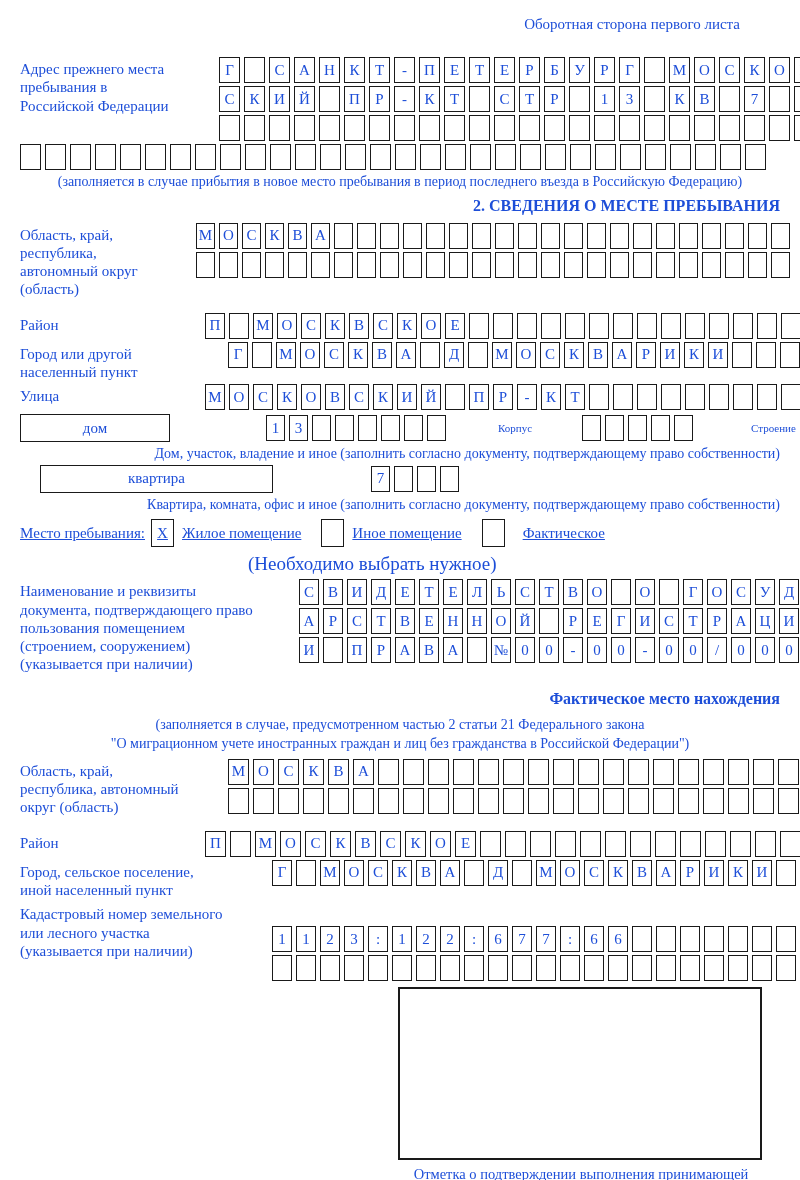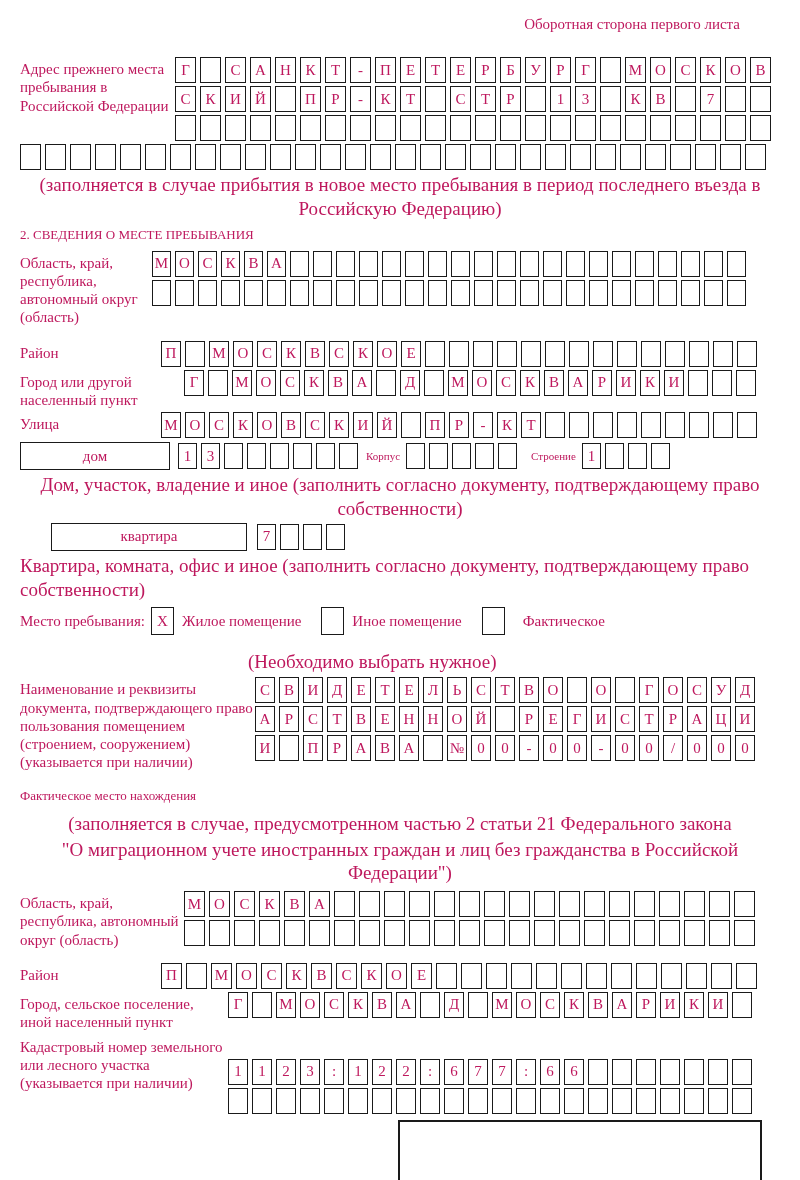--- a/index.html
+++ b/index.html
@@ -1,49 +1,49 @@
 <!DOCTYPE html>
 <html><head>
 <meta charset="utf-8">
 <style>
   html,body{margin:0;padding:0;background:#ffffff;}
   .page{
     width:800px;height:1180px;box-sizing:border-box;
     padding:16px 20px 10px 20px;
     font-family:"Liberation Serif","DejaVu Serif",serif;
-    color:#be185d;background:#fff;position:relative;overflow:hidden;border-radius:7px;
+    color:#1d4ed8;background:#fff;position:relative;overflow:hidden;border-radius:7px;
   }
   .hdr{ text-align:right; padding-right:40px; font-size:15px; }
-  .frow{ display:flex; align-items:flex-start; margin-bottom:3px; }
+  .frow{ display:flex; align-items:flex-start; margin-bottom:3px;gap:44px; }
   .lbl{ font-size:15px; line-height:1.22; flex-shrink:0; padding-top:3px; }
   .lw155{width:155px}.lw132{width:132px}.lw141{width:141px}
   .lw164{width:164px}.lw235{width:235px}.lw208{width:208px}
   .cellcol{ display:flex; flex-direction:column; gap:3px; }
   .cells{ display:flex; gap:4px; }
   .cells .cell{
     width:20px;height:26px;border:1.6px solid #1a1a1a;box-sizing:border-box;
     display:flex;align-items:center;justify-content:center;
     font-size:15px;background:#fff;flex-shrink:0;
   }
   .cells.w21 .cell{width:21px}
   .cells.w19 .cell{width:19px}
-  .note{ text-align:center; font-size:19px; margin:3px 0 2px 0; line-height:1.25;}
-  .sect-title{ text-align:left; font-weight:normal; font-size:13px; margin:6px 0 8px 0; }
+  .note{ text-align:center; font-size:14px; margin:3px 0 2px 0; line-height:1.25;}
+  .sect-title{ text-align:right; font-weight:bold; font-size:16px; margin:6px 0 8px 0; }
   .mt14{margin-top:14px}
   .labelbox{
     border:1.6px solid #1a1a1a; height:28px; box-sizing:border-box;
     display:flex; align-items:center; justify-content:center; font-size:15px;
     flex-shrink:0;
   }
   .inline-lbl{ font-size:11px; padding:4px 6px 0 8px; flex-shrink:0;}
   .checkbox{
     width:23px;height:28px;border:1.6px solid #1a1a1a;box-sizing:border-box;
     display:flex;align-items:center;justify-content:center;font-size:15px;flex-shrink:0;
   }
-  .stayrow{ display:flex; align-items:center; margin:6px 0 16px 0; }
+  .stayrow{ display:flex; align-items:center; margin:6px 0 6px 0;text-decoration:underline; }
   .stayrow .opt-label{ font-size:15px; }
   .choose-note{ font-size:19px; margin:1px 0 4px 228px; }
   .stamp-wrap{ margin-left:378px; width:366px; }
   .stamp-box{ width:364px; height:173px; border:2px solid #1a1a1a; box-sizing:border-box; margin-top:6px;}
   .stamp-caption{ font-size:14.5px; text-align:center; line-height:1.3; margin-top:5px; }
   .gap8{width:8px;flex-shrink:0}.gap6{width:6px;flex-shrink:0}.gap10{width:10px;flex-shrink:0}
 </style>
 </head>
 <body>
 
@@ -346,33 +346,33 @@
         <span class="cell"></span>
       </div>
     <div class="inline-lbl" style="padding-top:0;padding-left:14px">Строение</div>
     <div class="cells w19">
         <span class="cell">1</span>
         <span class="cell"></span>
         <span class="cell"></span>
         <span class="cell"></span>
       </div>
   </div>
-  <div class="note" style="text-align:center">Дом, участок, владение и иное (заполнить согласно документу, подтверждающему право собственности)</div>
+  <div class="note" style="text-align:right">Дом, участок, владение и иное (заполнить согласно документу, подтверждающему право собственности)</div>
 
   <div class="frow" style="align-items:center">
-    <div class="labelbox" style="width:196px;margin-left:31px">квартира</div>
+    <div class="labelbox" style="width:233px;margin-left:20px">квартира</div>
     <div class="gap10"></div>
     <div class="cells w19">
         <span class="cell">7</span>
         <span class="cell"></span>
         <span class="cell"></span>
         <span class="cell"></span>
       </div>
   </div>
-  <div class="note" style="text-align:left">Квартира, комната, офис и иное (заполнить согласно документу, подтверждающему право собственности)</div>
+  <div class="note" style="text-align:right">Квартира, комната, офис и иное (заполнить согласно документу, подтверждающему право собственности)</div>
 
   <div class="stayrow">
     <span class="opt-label">Место пребывания:</span>
     <div class="gap6"></div>
     <div class="checkbox">X</div>
     <div class="gap8"></div>
     <span class="opt-label">Жилое помещение</span>
     <div class="gap10"></div>
       <div class="gap10"></div>
     <div class="checkbox"></div>

